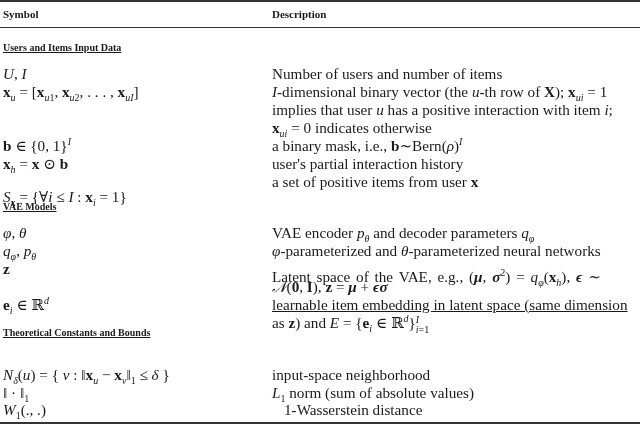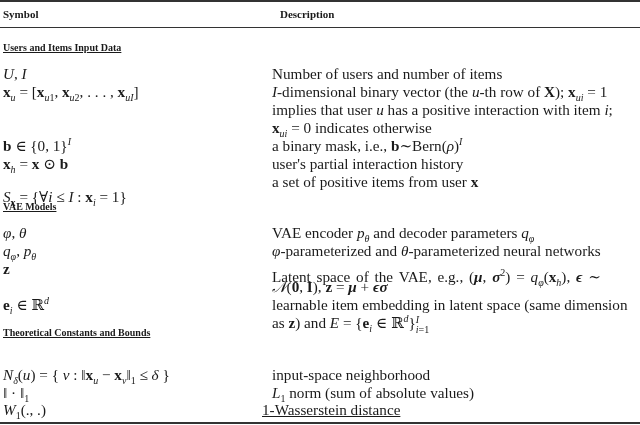--- a/index.html
+++ b/index.html
@@ -12,21 +12,21 @@
   .sec { font-size:10px;text-decoration:underline; }
   i { font-style:italic; }
   .bf { font-weight:bold; font-style:normal; }
   sub, sup { font-size:10px; line-height:0; }
 </style>
 </head>
 <body>
 
 <div class="rule" style="top:0;height:2px;"></div>
 <div class="txt b hdr" style="left:3px;top:5px;">Symbol</div>
-<div class="txt b hdr" style="left:280px;top:5px;">Description</div>
+<div class="txt b hdr" style="left:272px;top:5px;">Description</div>
 <div class="rule" style="top:27px;height:1px;"></div>
 
 <div class="txt b sec" style="left:3px;top:39px;">Users and Items Input Data</div>
 
 <div class="txt" style="left:3px;top:65px;"><i>U</i>, <i>I</i></div>
 <div class="txt" style="left:272px;top:65px;">Number of users and number of items</div>
 
 <div class="txt" style="left:3px;top:83px;"><span class="bf">x</span><sub><i>u</i></sub> = [<span class="bf">x</span><sub><i>u</i>1</sub>, <span class="bf">x</span><sub><i>u</i>2</sub>, . . . , <span class="bf">x</span><sub><i>uI</i></sub>]</div>
 <div class="txt" style="left:272px;top:83px;"><i>I</i>-dimensional binary vector (the <i>u</i>-th row of <span class="bf">X</span>); <span class="bf">x</span><sub><i>ui</i></sub> = 1</div>
 <div class="txt" style="left:272px;top:101px;">implies that user <i>u</i> has a positive interaction with item <i>i</i>;</div>
@@ -47,27 +47,27 @@
 <div class="txt" style="left:272px;top:224px;">VAE encoder <i>p</i><sub><i>θ</i></sub> and decoder parameters <i>q</i><sub><i>φ</i></sub></div>
 
 <div class="txt" style="left:3px;top:242px;"><i>q</i><sub><i>φ</i></sub>, <i>p</i><sub><i>θ</i></sub></div>
 <div class="txt" style="left:272px;top:242px;"><i>φ</i>-parameterized and <i>θ</i>-parameterized neural networks</div>
 
 <div class="txt" style="left:3px;top:260px;"><span class="bf">z</span></div>
 <div class="txt" style="left:272px;top:268px;word-spacing:2px;">Latent space of the VAE, e.g., (<span class="bf"><i>μ</i></span>, <span class="bf"><i>σ</i></span><sup>2</sup>) = <i>q</i><sub><i>φ</i></sub>(<span class="bf">x</span><sub><i>h</i></sub>), <span class="bf"><i>ϵ</i></span> ∼</div>
 <div class="txt" style="left:272px;top:278px;"><i>𝒩</i>(<span class="bf">0</span>, <span class="bf">I</span>), <span class="bf">z</span> = <span class="bf"><i>μ</i></span> + <span class="bf"><i>ϵσ</i></span></div>
 
 <div class="txt" style="left:3px;top:296px;"><span class="bf">e</span><sub><i>i</i></sub> ∈ ℝ<sup><i>d</i></sup></div>
-<div class="txt" style="left:272px;top:296px;">learnable item embedding in latent space (same dimension</div>
+<div class="txt" style="left:272px;top:296px;text-decoration:underline;">learnable item embedding in latent space (same dimension</div>
 <div class="txt" style="left:272px;top:314px;">as <span class="bf">z</span>) and <i>E</i> = {<span class="bf">e</span><sub><i>i</i></sub> ∈ ℝ<sup><i>d</i></sup>}<span style="display:inline-block;vertical-align:middle;font-size:10px;line-height:10px;"><i>I</i><br><i>i</i>=1</span></div>
 
 <div class="txt b sec" style="left:3px;top:324px;">Theoretical Constants and Bounds</div>
 
 <div class="txt" style="left:3px;top:366px;"><i>N</i><sub><i>δ</i></sub>(<i>u</i>)  =  { <i>v</i> :  ‖<span class="bf">x</span><sub><i>u</i></sub> − <span class="bf">x</span><sub><i>v</i></sub>‖<sub>1</sub> ≤ <i>δ</i> }</div>
 <div class="txt" style="left:272px;top:366px;text-align:center;">input-space neighborhood</div>
 
 <div class="txt" style="left:3px;top:384px;">‖ · ‖<sub>1</sub></div>
 <div class="txt" style="left:272px;top:384px;"><i>L</i><sub>1</sub> norm (sum of absolute values)</div>
 
 <div class="txt" style="left:3px;top:401px;"><i>W</i><sub>1</sub>(., .)</div>
-<div class="txt" style="left:262px;top:401px;text-decoration:underline;">1-Wasserstein distance</div>
+<div class="txt" style="left:284px;top:401px;">1-Wasserstein distance</div>
 
 <div class="rule" style="top:422px;height:2px;"></div>
 
 </body></html>

